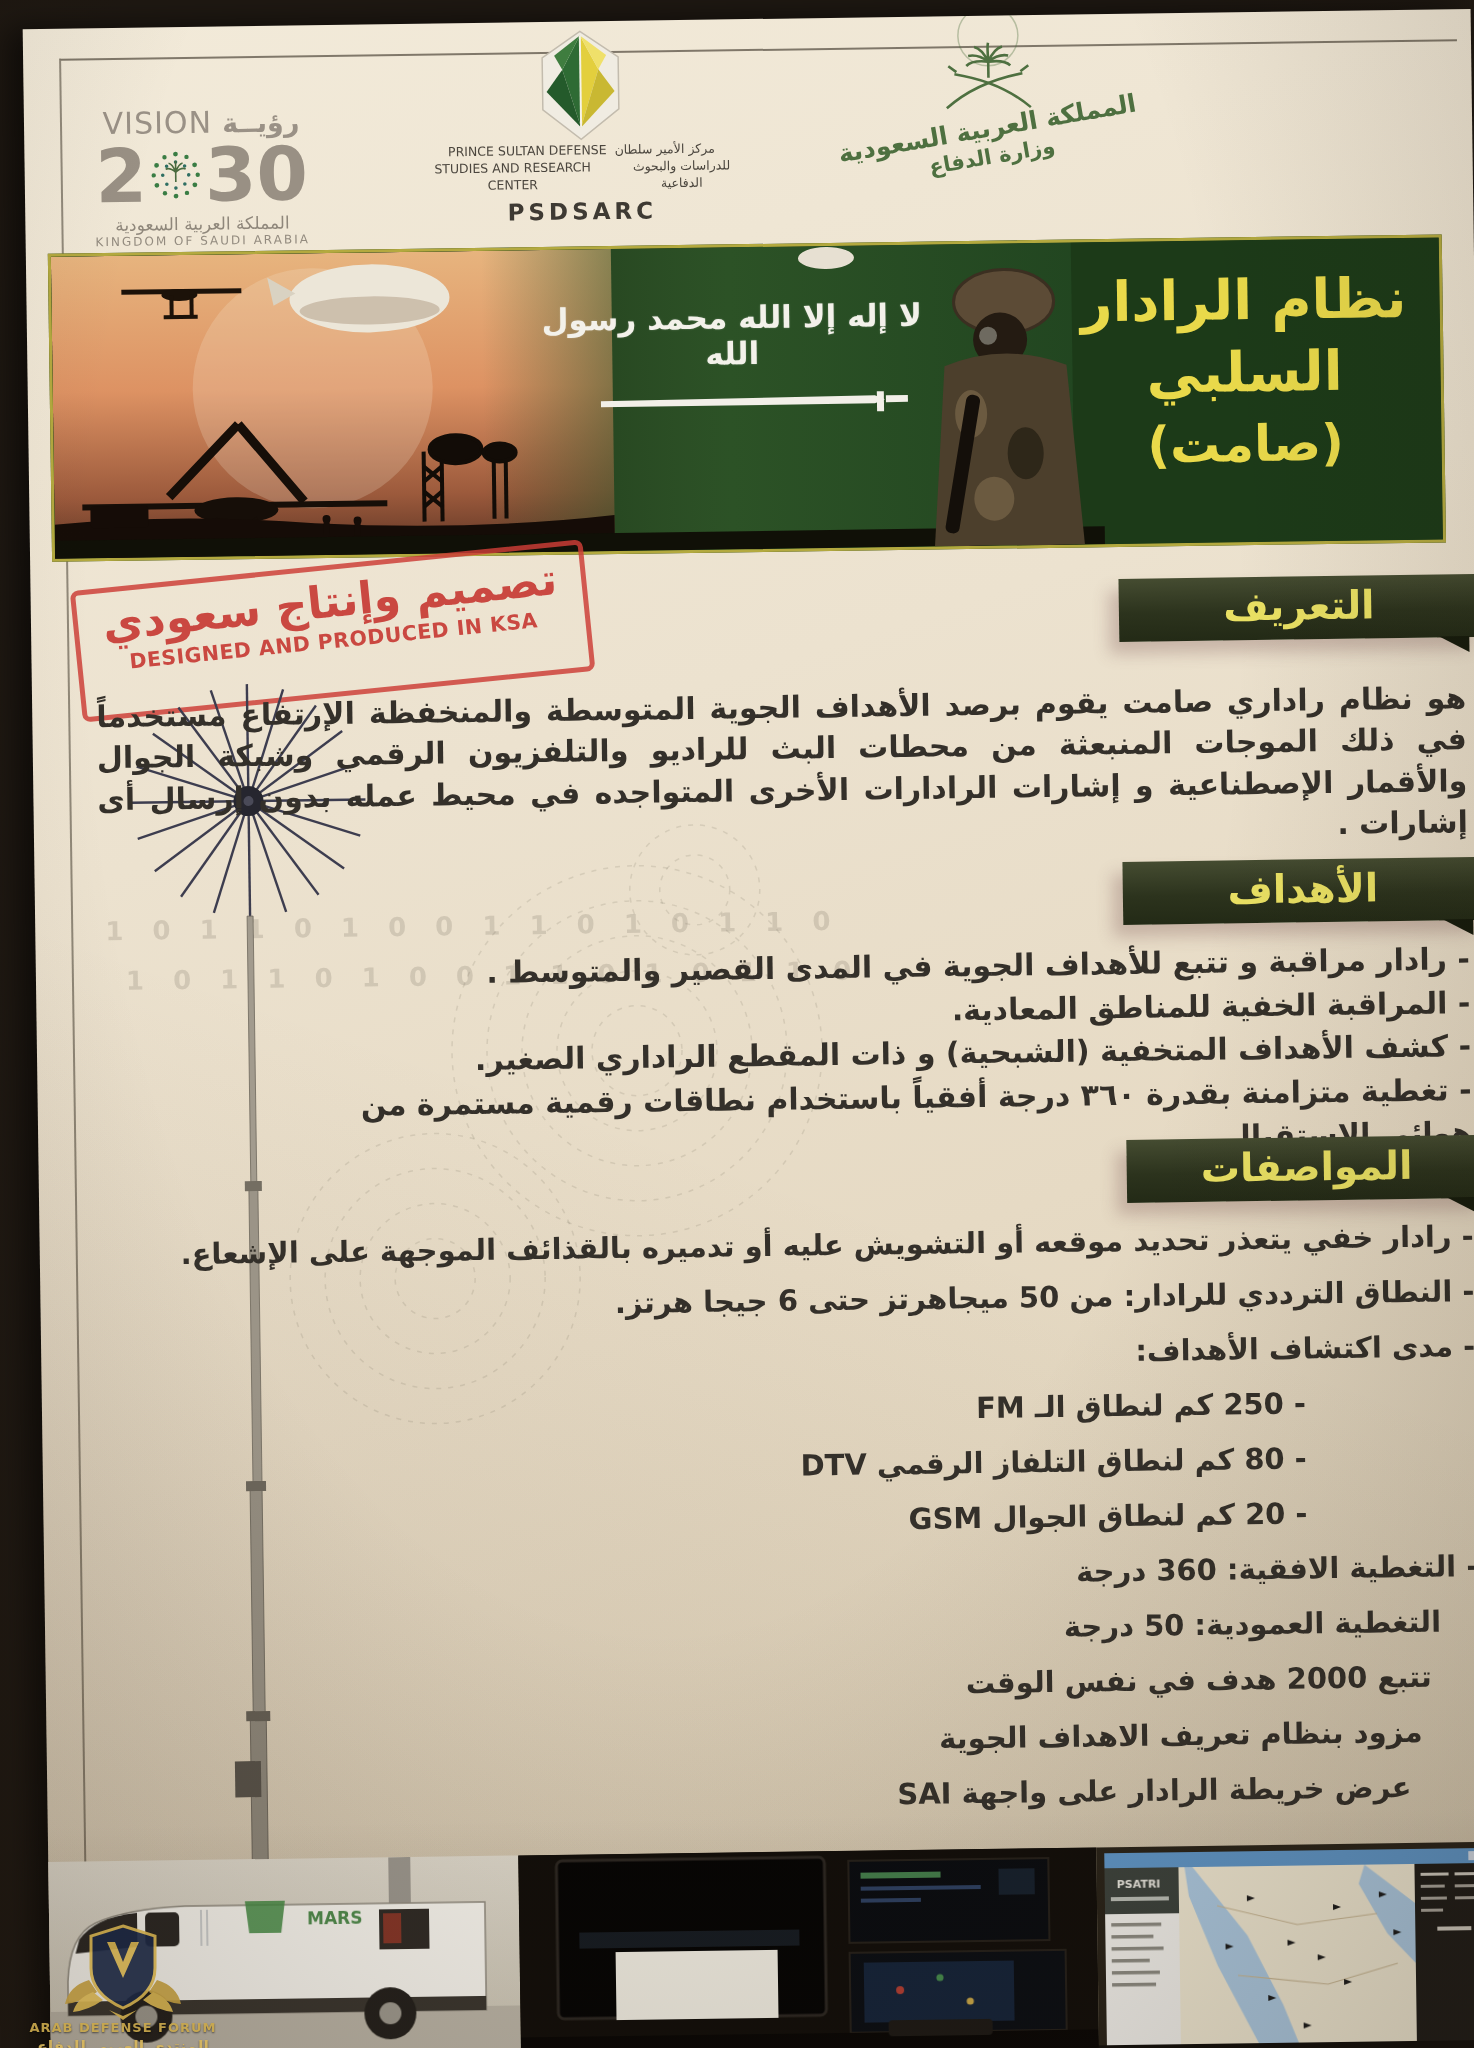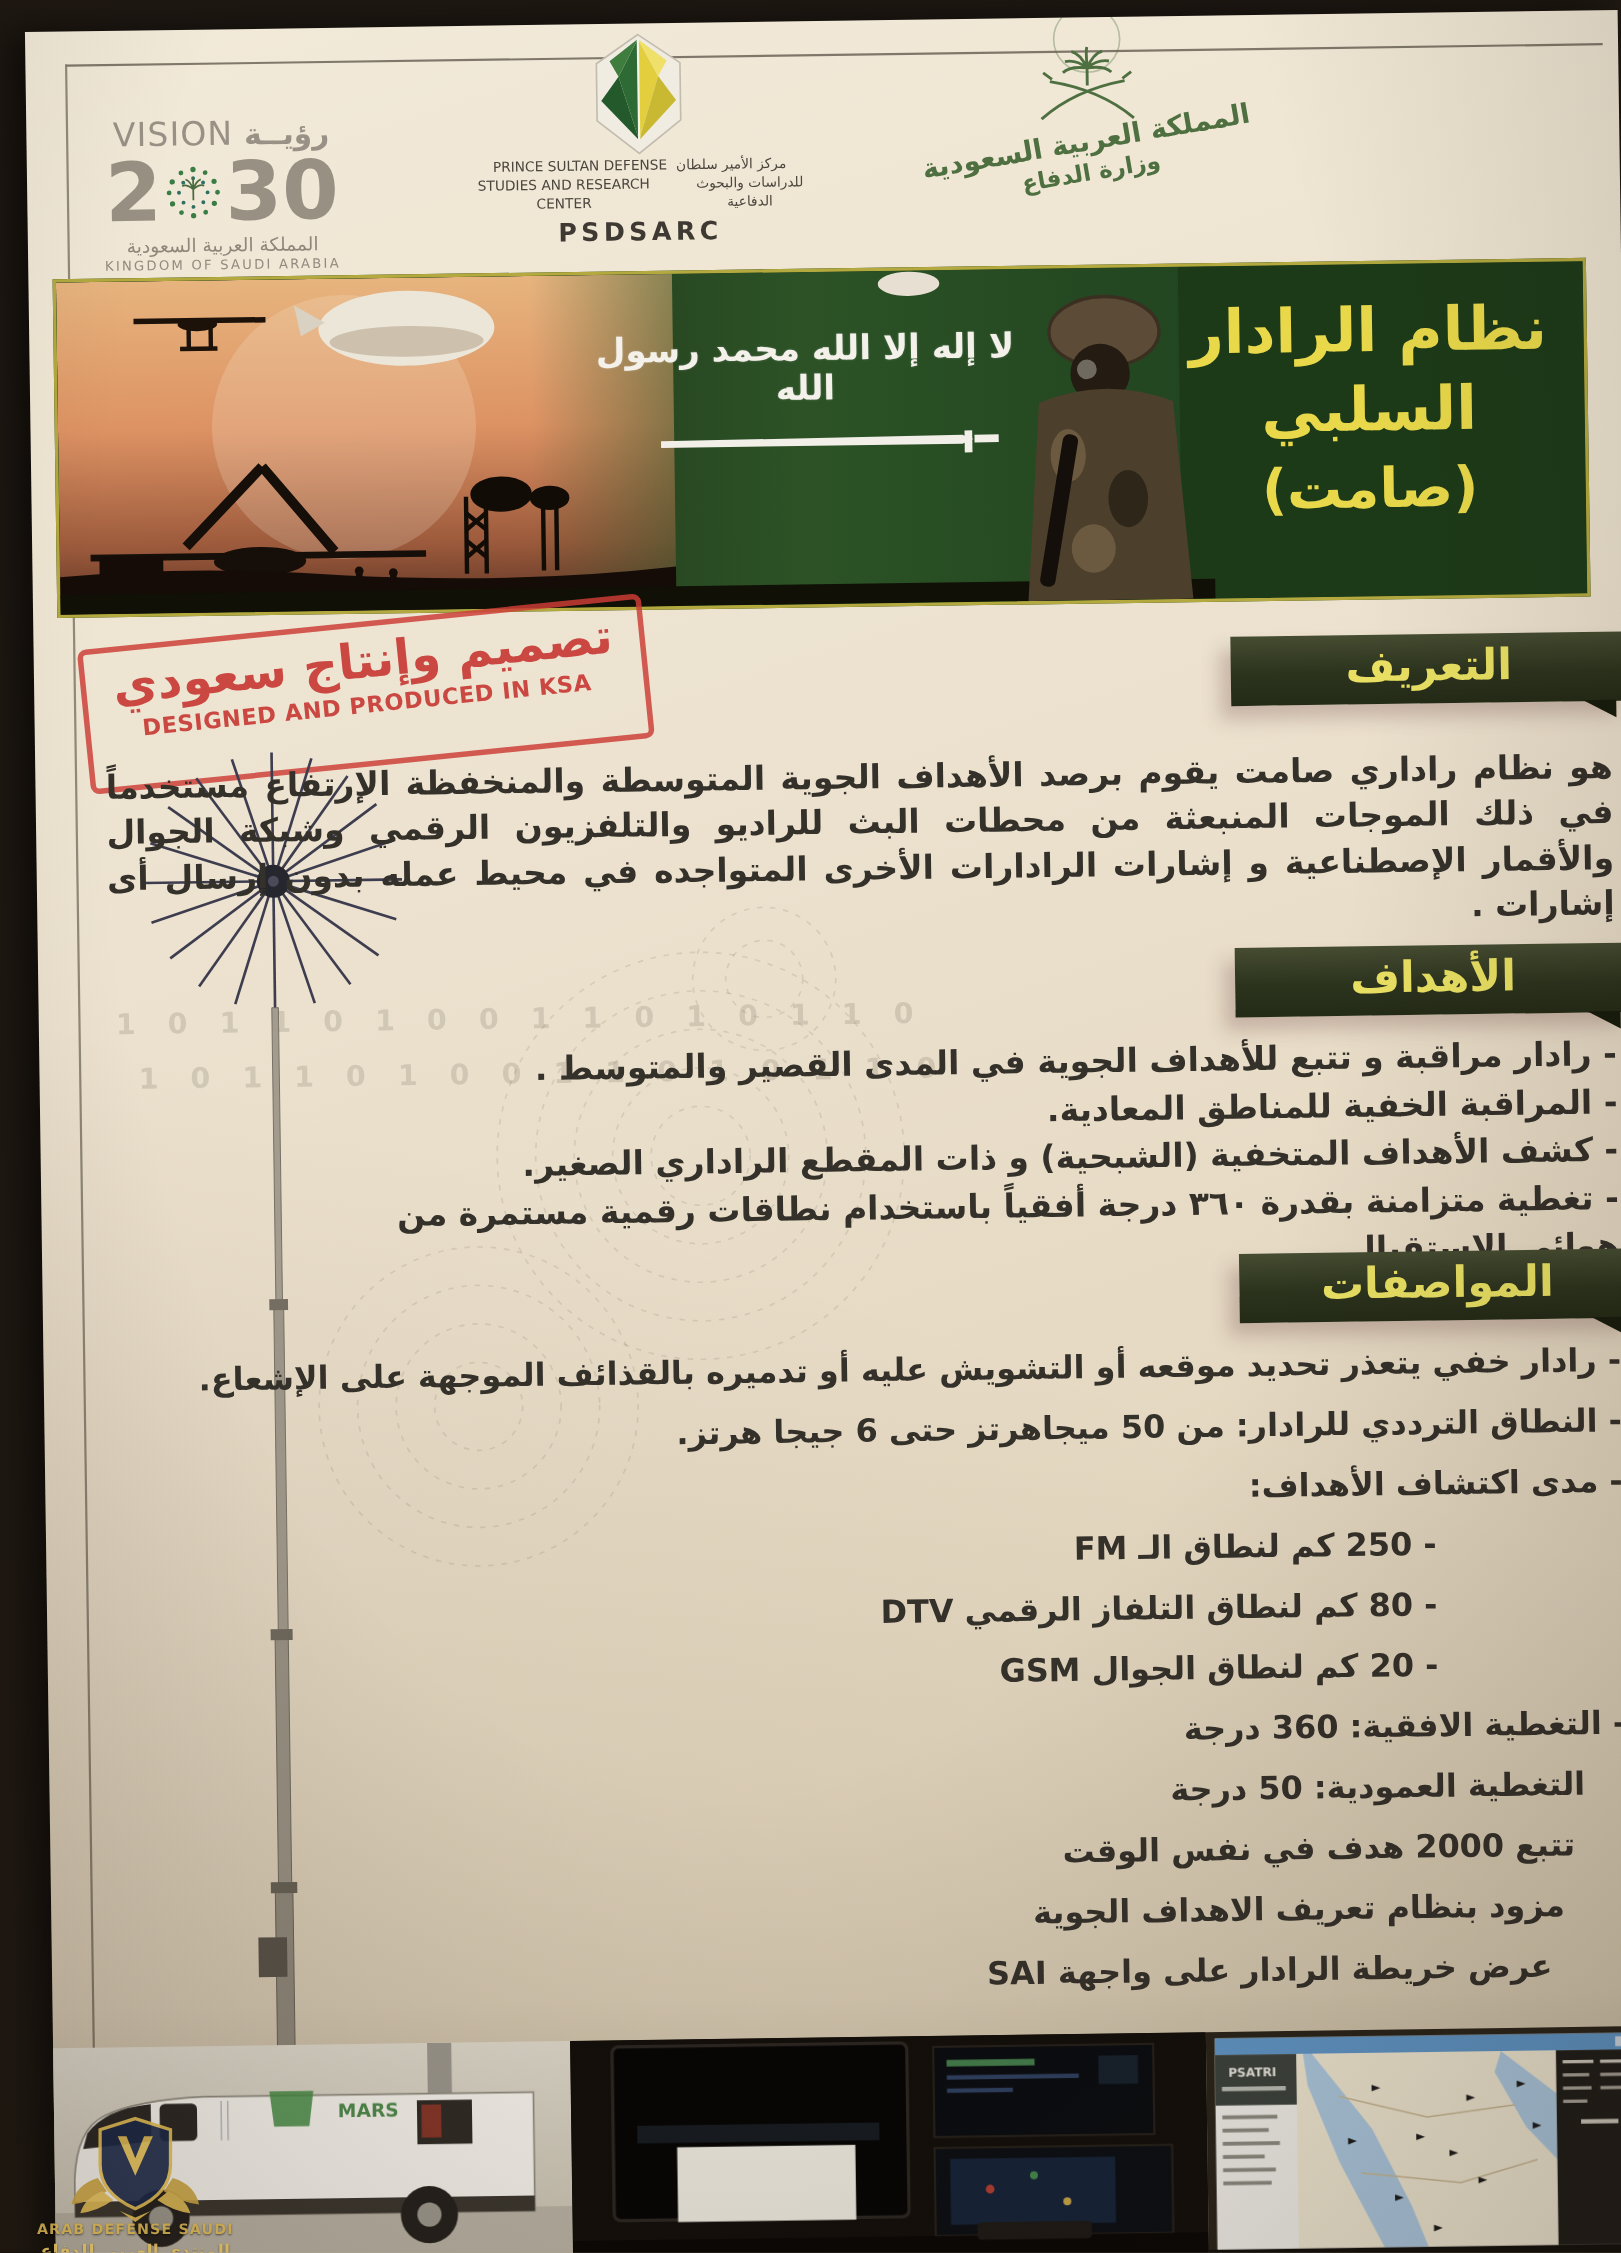--- a/index.html
+++ b/index.html
@@ -451,18 +451,18 @@
   </div>
 
   <div class="watermark">
     <svg width="120" height="104" viewBox="0 0 120 104" style="margin:0 auto;display:block;">
       <path d="M60 6 L92 16 L92 48 Q92 74 60 88 Q28 74 28 48 L28 16 z" fill="#1d2740" stroke="#c9a84c" stroke-width="3"></path>
       <path d="M44 22 L60 58 L76 22 L68 22 L60 42 L52 22 z" fill="#c9a84c"></path>
       <path d="M26 60 Q6 66 2 84 Q20 82 34 72 M94 60 Q114 66 118 84 Q100 82 86 72" fill="#b3913c"></path>
       <path d="M30 72 Q14 78 10 92 Q26 90 40 80 M90 72 Q106 78 110 92 Q94 90 80 80" fill="#c9a84c"></path>
       <path d="M46 90 L60 100 L74 90 L60 96 z" fill="#c9a84c"></path>
     </svg>
-    <div class="wm-en">ARAB DEFENSE SAUDI</div>
+    <div class="wm-en">ARAB DEFENSE FORUM</div>
     <div class="wm-ar">المنتدى العربي للدفاع والتسليح</div>
   </div>
 
   <div class="vignette"></div>
 </div>
 
 </body></html>

